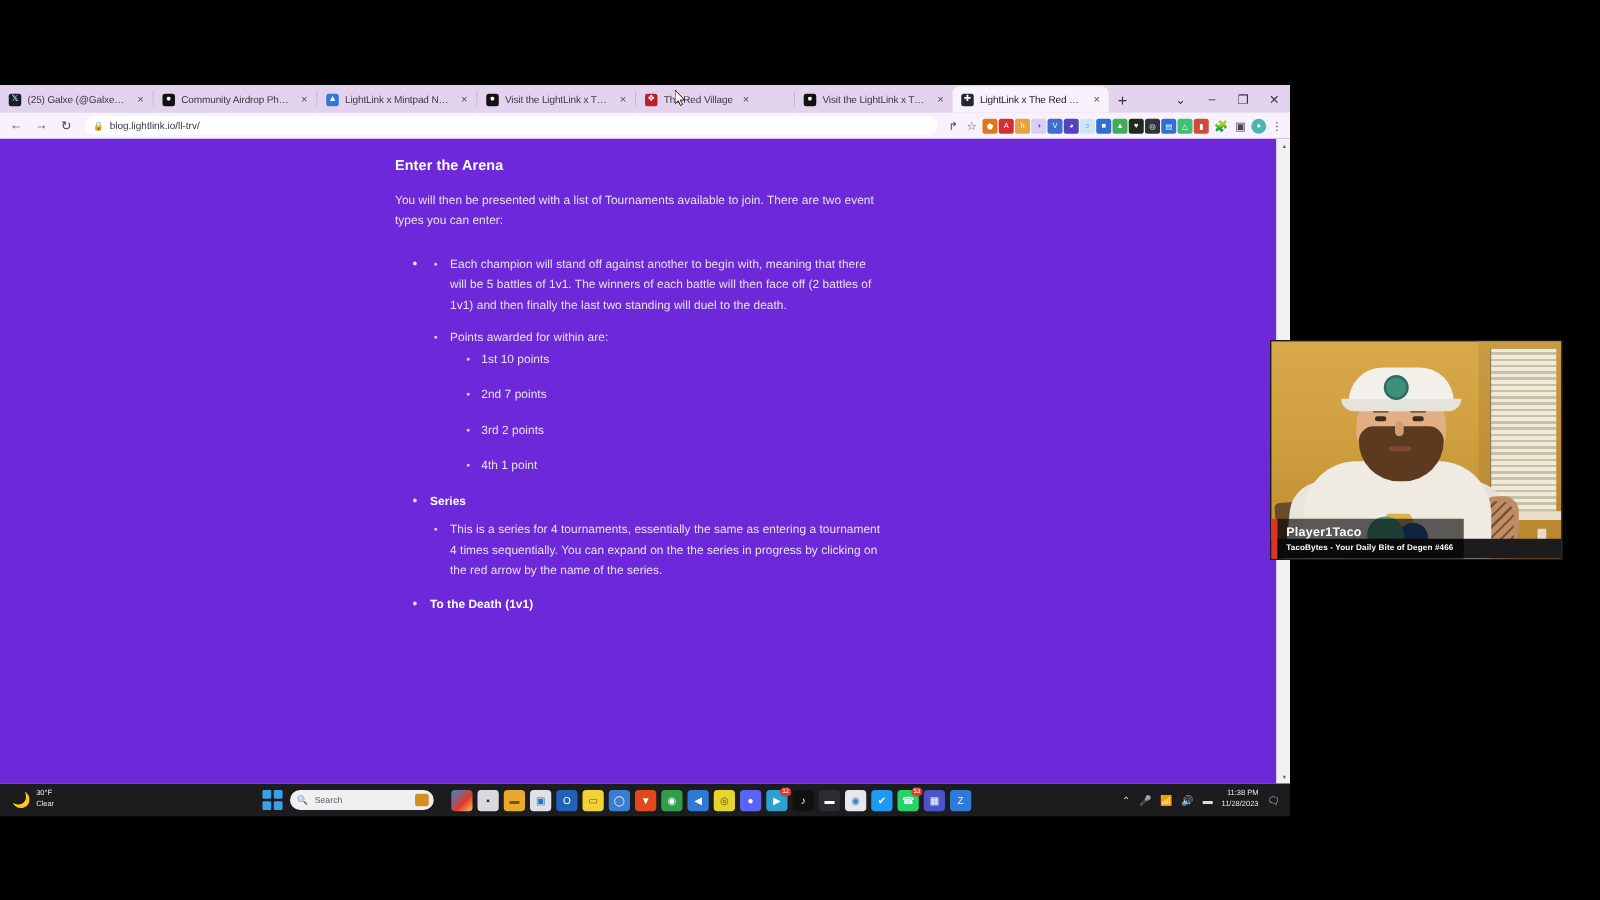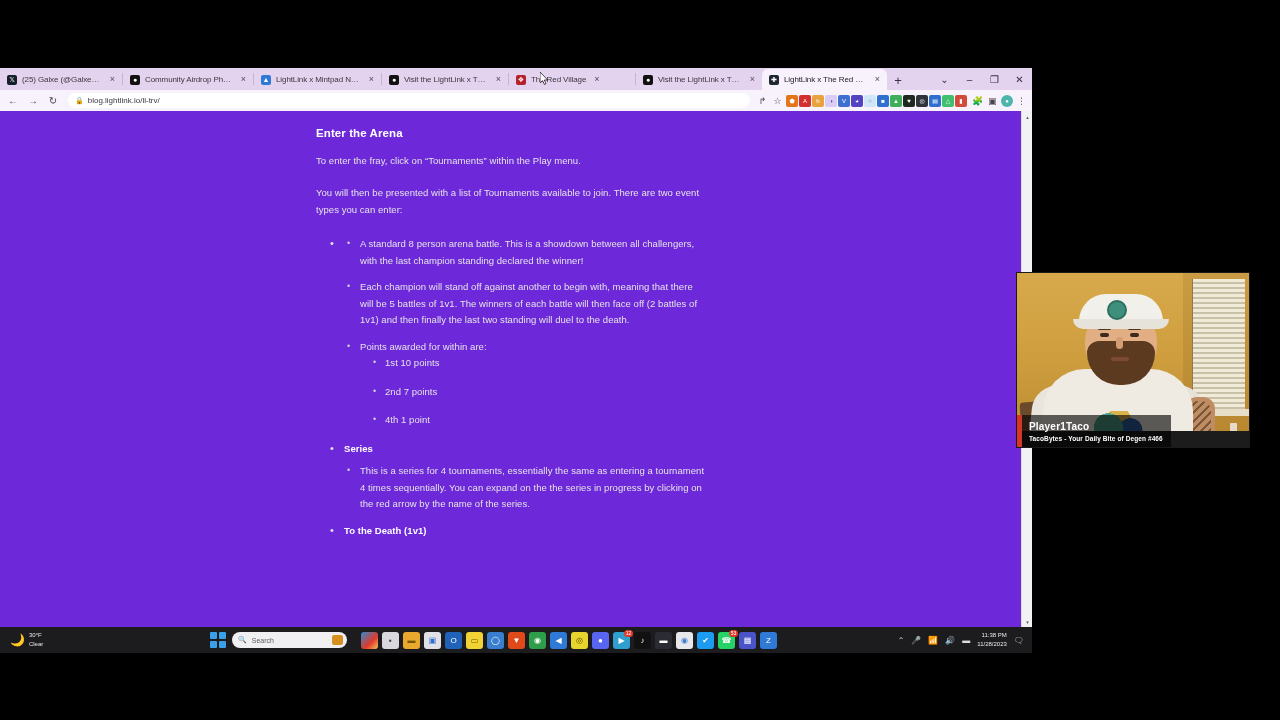--- a/index.html
+++ b/index.html
@@ -320,33 +320,32 @@
       </div>
       <div class="toolglyph">🧩</div>
       <div class="toolglyph">▣</div>
       <div class="exticon" style="background:#4db6ac;border-radius:50%">●</div>
       <div class="toolglyph">⋮</div>
     </div>
 
     <div class="viewport">
       <div class="article">
         <h2>Enter the Arena</h2>
-        <p>To enter the fray, click on “Tournaments” within the Play menu.</p>
         <p class="tight">You will then be presented with a list of Tournaments available to join. There are two event types you can enter:</p>
 
         <ul class="lvl1">
           <li>
             <ul class="lvl2">
-              <li>A standard 8 person arena battle. This is a showdown between all challengers, with the last champion standing declared the winner!</li>
               <li>Each champion will stand off against another to begin with, meaning that there will be 5 battles of 1v1. The winners of each battle will then face off (2 battles of 1v1) and then finally the last two standing will duel to the death.</li>
               <li>
                 <span>Points awarded for within are:</span>
                 <ul class="lvl3">
                   <li>1st 10 points</li>
                   <li>2nd 7 points</li>
+                  <li>3rd 2 points</li>
                   <li>4th 1 point</li>
                 </ul>
               </li>
             </ul>
           </li>
           <li>
             <span class="hd">Series</span>
             <ul class="lvl2">
               <li>This is a series for 4 tournaments, essentially the same as entering a tournament 4 times sequentially. You can expand on the the series in progress by clicking on the red arrow by the name of the series.</li>
             </ul>

